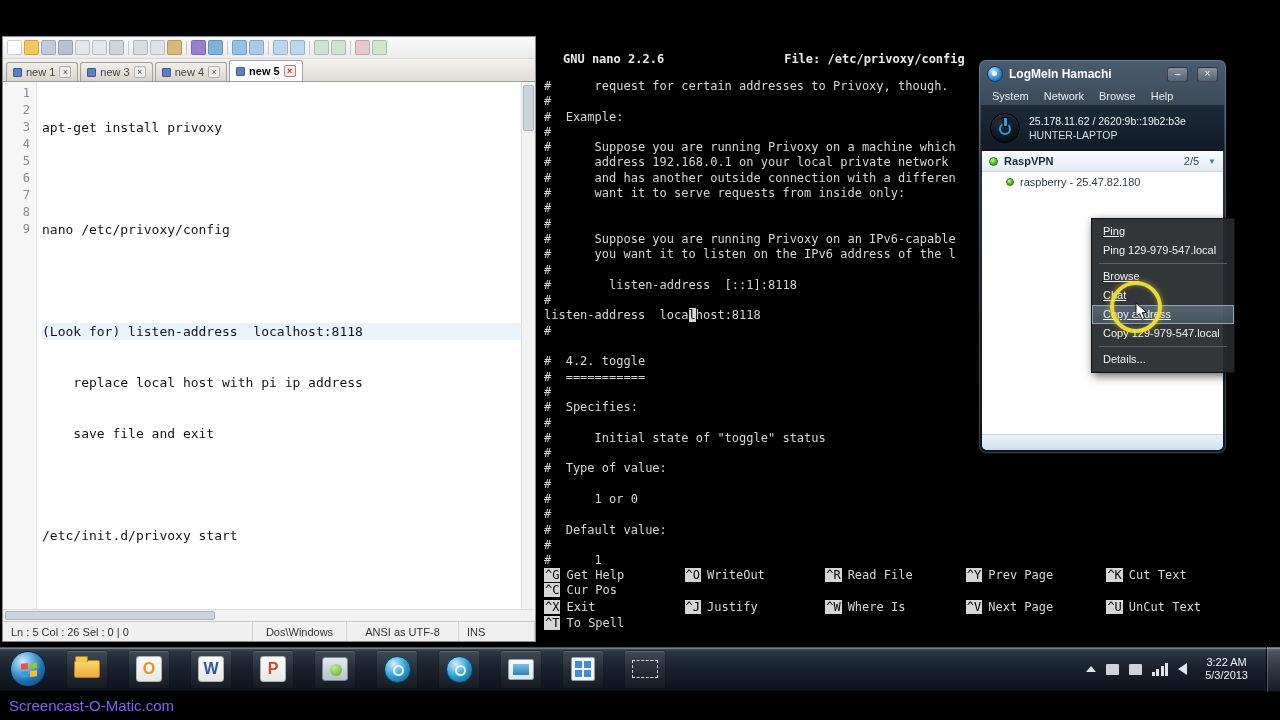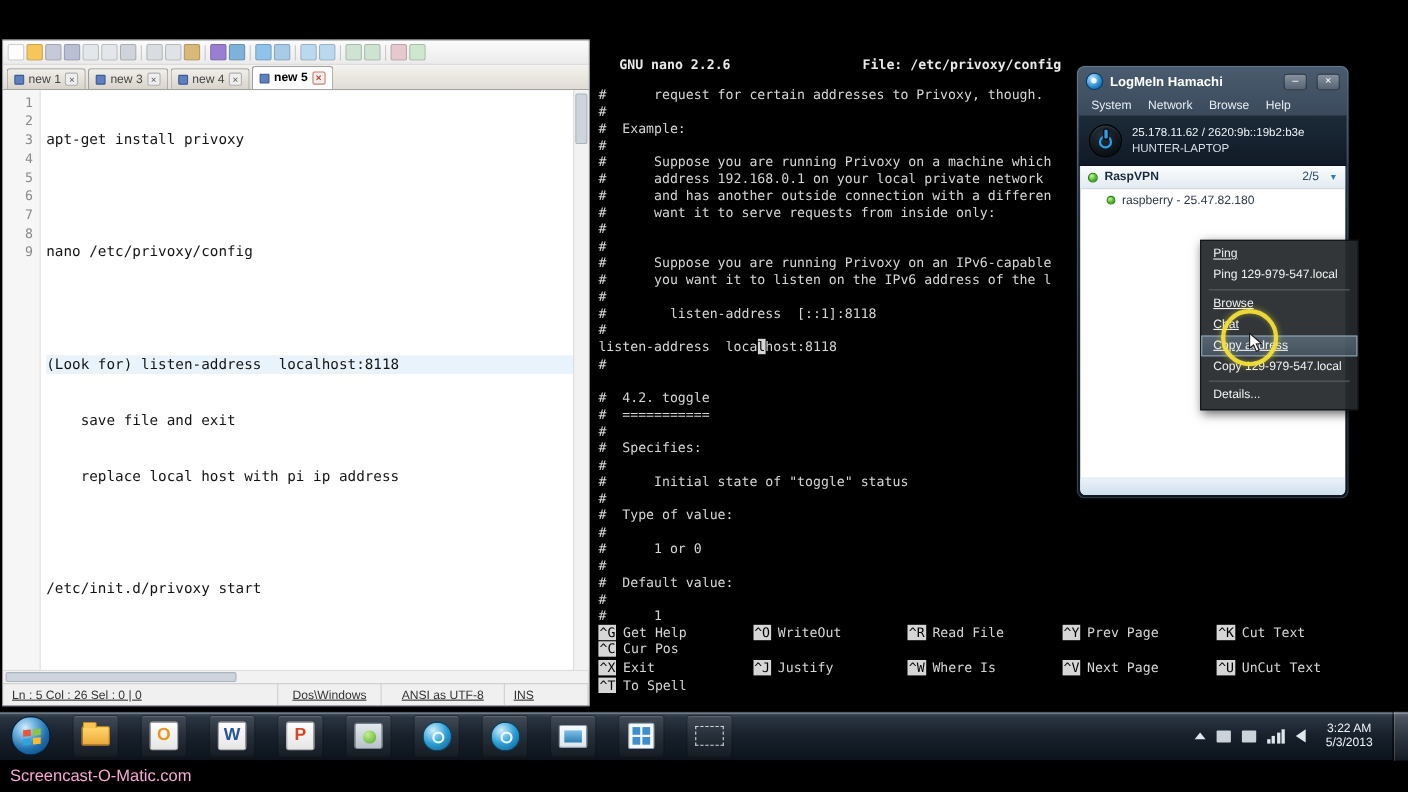--- a/index.html
+++ b/index.html
@@ -32,21 +32,21 @@
   .code-line.current { background:#e9f3fb; }
   .gut-line { height:17px; }
   .np-vscroll { position:absolute; right:0; top:0; bottom:0; width:14px; background:#f2f2f2; border-left:1px solid #ddd; }
   .np-vthumb  { position:absolute; left:1px; top:3px; width:11px; height:46px; background:#cdd4dc;
                 border:1px solid #aab4c0; border-radius:2px; }
   .np-hscroll { height:12px; background:#f2f2f2; border-top:1px solid #ddd; position:relative; }
   .np-hthumb  { position:absolute; left:2px; top:1px; height:9px; width:210px; background:#cdd4dc;
                 border:1px solid #aab4c0; border-radius:2px; }
   .np-status { height:20px; display:flex; background:#f0f0f0; border-top:1px solid #c9c9c9;
                font-size:11px; color:#333; }
-  .np-status > div { border-right:1px solid #cfcfcf; display:flex; align-items:center; padding:0 8px;text-decoration:underline; }
+  .np-status > div { border-right:1px solid #cfcfcf; display:flex; align-items:center; padding:0 8px; }
   .st-pos { width:250px; } .st-eol { width:94px; justify-content:center; }
   .st-enc { width:112px; justify-content:center; } .st-ins { flex:1; justify-content:flex-start; }
 
   
   #terminal { position:absolute; left:537px; top:47px; width:717px; height:589px; background:#000;
               z-index:3; font-family:"DejaVu Sans Mono", monospace; color:#d6d6d6; }
   .t-header { height:20px; padding-top:5px; font-size:12px; font-weight:bold; color:#e9e9e9; display:flex; }
   .t-title { margin-left:26px; white-space:pre; }
   .t-file  { margin-left:120px; white-space:pre; }
   .t-body { padding:12px 0 0 7px; font-size:12px; }
@@ -161,21 +161,21 @@
   .tray-net i:nth-child(3){height:10px;} .tray-net i:nth-child(4){height:13px;}
   .tray-vol { width:0; height:0; border-top:6px solid transparent; border-bottom:6px solid transparent;
               border-right:9px solid #dfe6ec; }
   .tray-clock { text-align:center; font-size:11px; color:#f0f4f8; line-height:13px; margin:0 8px; }
   .show-desktop { width:14px; height:45px; border-left:1px solid #000;
                   background:linear-gradient(rgba(255,255,255,.16),rgba(255,255,255,.04));
                   box-shadow:inset 1px 0 0 rgba(255,255,255,.22); }
 
   
   #watermark { position:absolute; left:0; top:691px; width:1022px; height:29px; background:#000; z-index:45;
-               display:flex; align-items:center; padding-left:9px; color:#f9a8d4; font-size:15px; }
+               display:flex; align-items:center; padding-left:9px; color:#8b5cf6; font-size:15px; }
   i { font-style:normal; } s { text-decoration:none; } b { font-weight:normal; }
 </style>
 </head>
 <body>
 
 <div id="notepad">
   <div class="np-toolbar">
     <span class="tb-icon" style="background:#fdfdfd"></span>
     <span class="tb-icon" style="background:#f5c75a"></span>
     <span class="tb-icon" style="background:#c6c9d8"></span>
@@ -238,22 +238,22 @@
       <div class="gut-line">7</div>
       <div class="gut-line">8</div>
       <div class="gut-line">9</div>
     </div>
     <div class="np-codearea">
       <div class="code-line">apt-get install privoxy</div>
       <div class="code-line"></div>
       <div class="code-line">nano /etc/privoxy/config</div>
       <div class="code-line"></div>
       <div class="code-line current">(Look for) listen-address  localhost:8118</div>
+      <div class="code-line">    replace local host with pi ip address</div>
       <div class="code-line">    save file and exit</div>
-      <div class="code-line">    replace local host with pi ip address</div>
       <div class="code-line"></div>
       <div class="code-line">/etc/init.d/privoxy start</div>
     </div>
     <div class="np-vscroll">
       <div class="np-vthumb"></div>
     </div>
   </div>
 
   <div class="np-hscroll">
     <div class="np-hthumb"></div>

